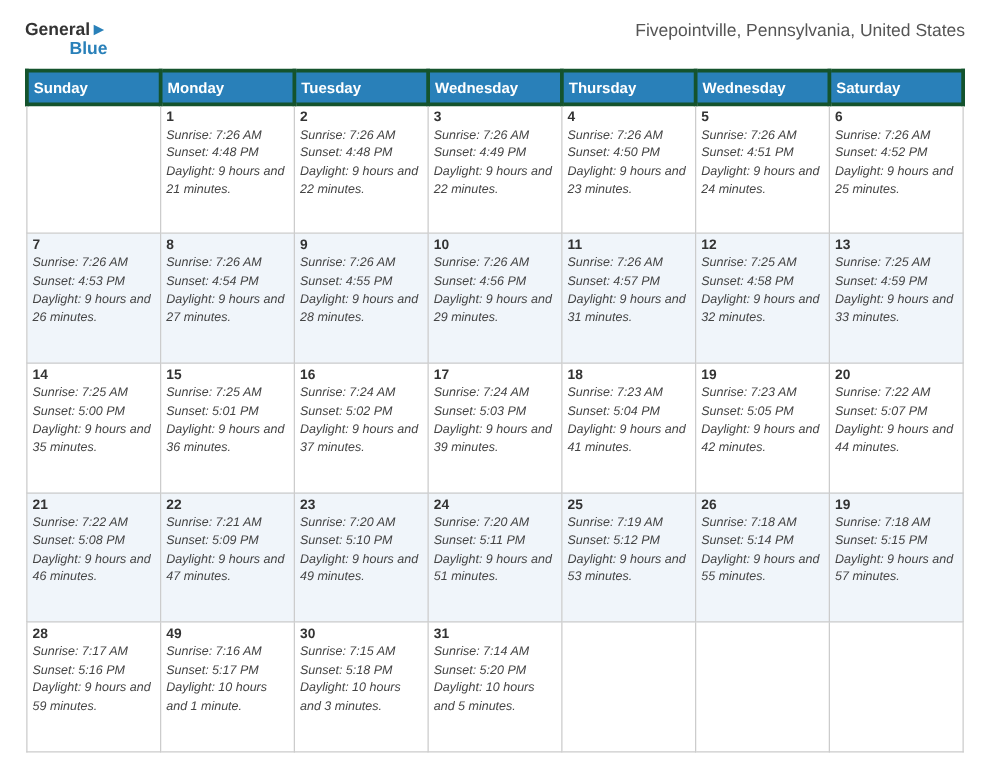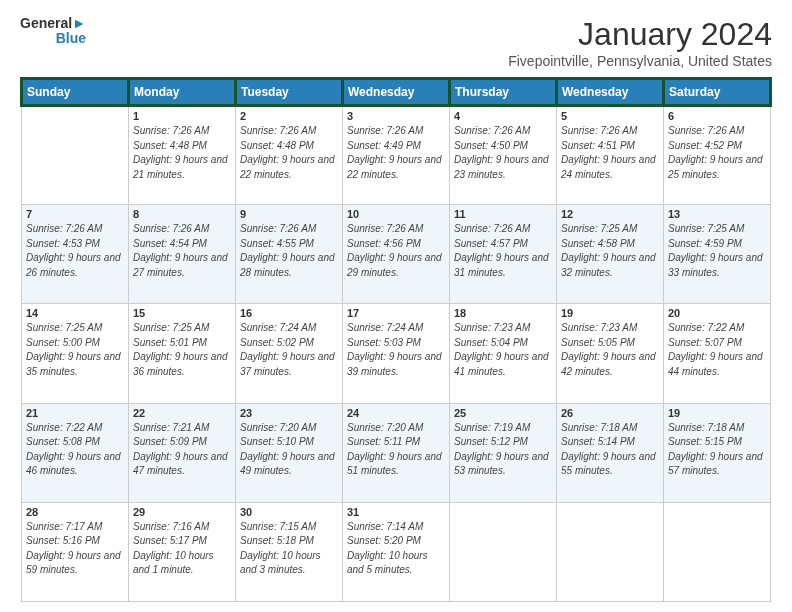--- a/index.html
+++ b/index.html
@@ -91,21 +91,20 @@
 
 <div class="page">
   <div class="header">
     <div class="logo">
   <div style="display:flex;flex-direction:column;line-height:1.1;">
     <span style="font-size:14px;font-weight:bold;color:#333;">General<span style="color:#2980b9;">►</span></span>
     <span style="font-size:14px;font-weight:bold;color:#2980b9;text-align:right;">Blue</span>
   </div>
 </div>
     <div class="title-block">
-      <div class="month-title">January 2024</div>
       <div class="location">Fivepointville, Pennsylvania, United States</div>
     </div>
   </div>
 
   <table class="calendar">
     <thead>
       <tr>
         <th>Sunday</th>
         <th>Monday</th>
         <th>Tuesday</th>
@@ -288,21 +287,21 @@
       </td>
         </tr>
         <tr>
           <td>
         <span class="day-num">28</span>
         <div class="day-detail">
           Sunrise: 7:17 AM<br>Sunset: 5:16 PM<br>Daylight: 9 hours and 59 minutes.
         </div>
       </td>
           <td>
-        <span class="day-num">29</span>
+        <span class="day-num">49</span>
         <div class="day-detail">
           Sunrise: 7:16 AM<br>Sunset: 5:17 PM<br>Daylight: 10 hours and 1 minute.
         </div>
       </td>
           <td>
         <span class="day-num">30</span>
         <div class="day-detail">
           Sunrise: 7:15 AM<br>Sunset: 5:18 PM<br>Daylight: 10 hours and 3 minutes.
         </div>
       </td>

